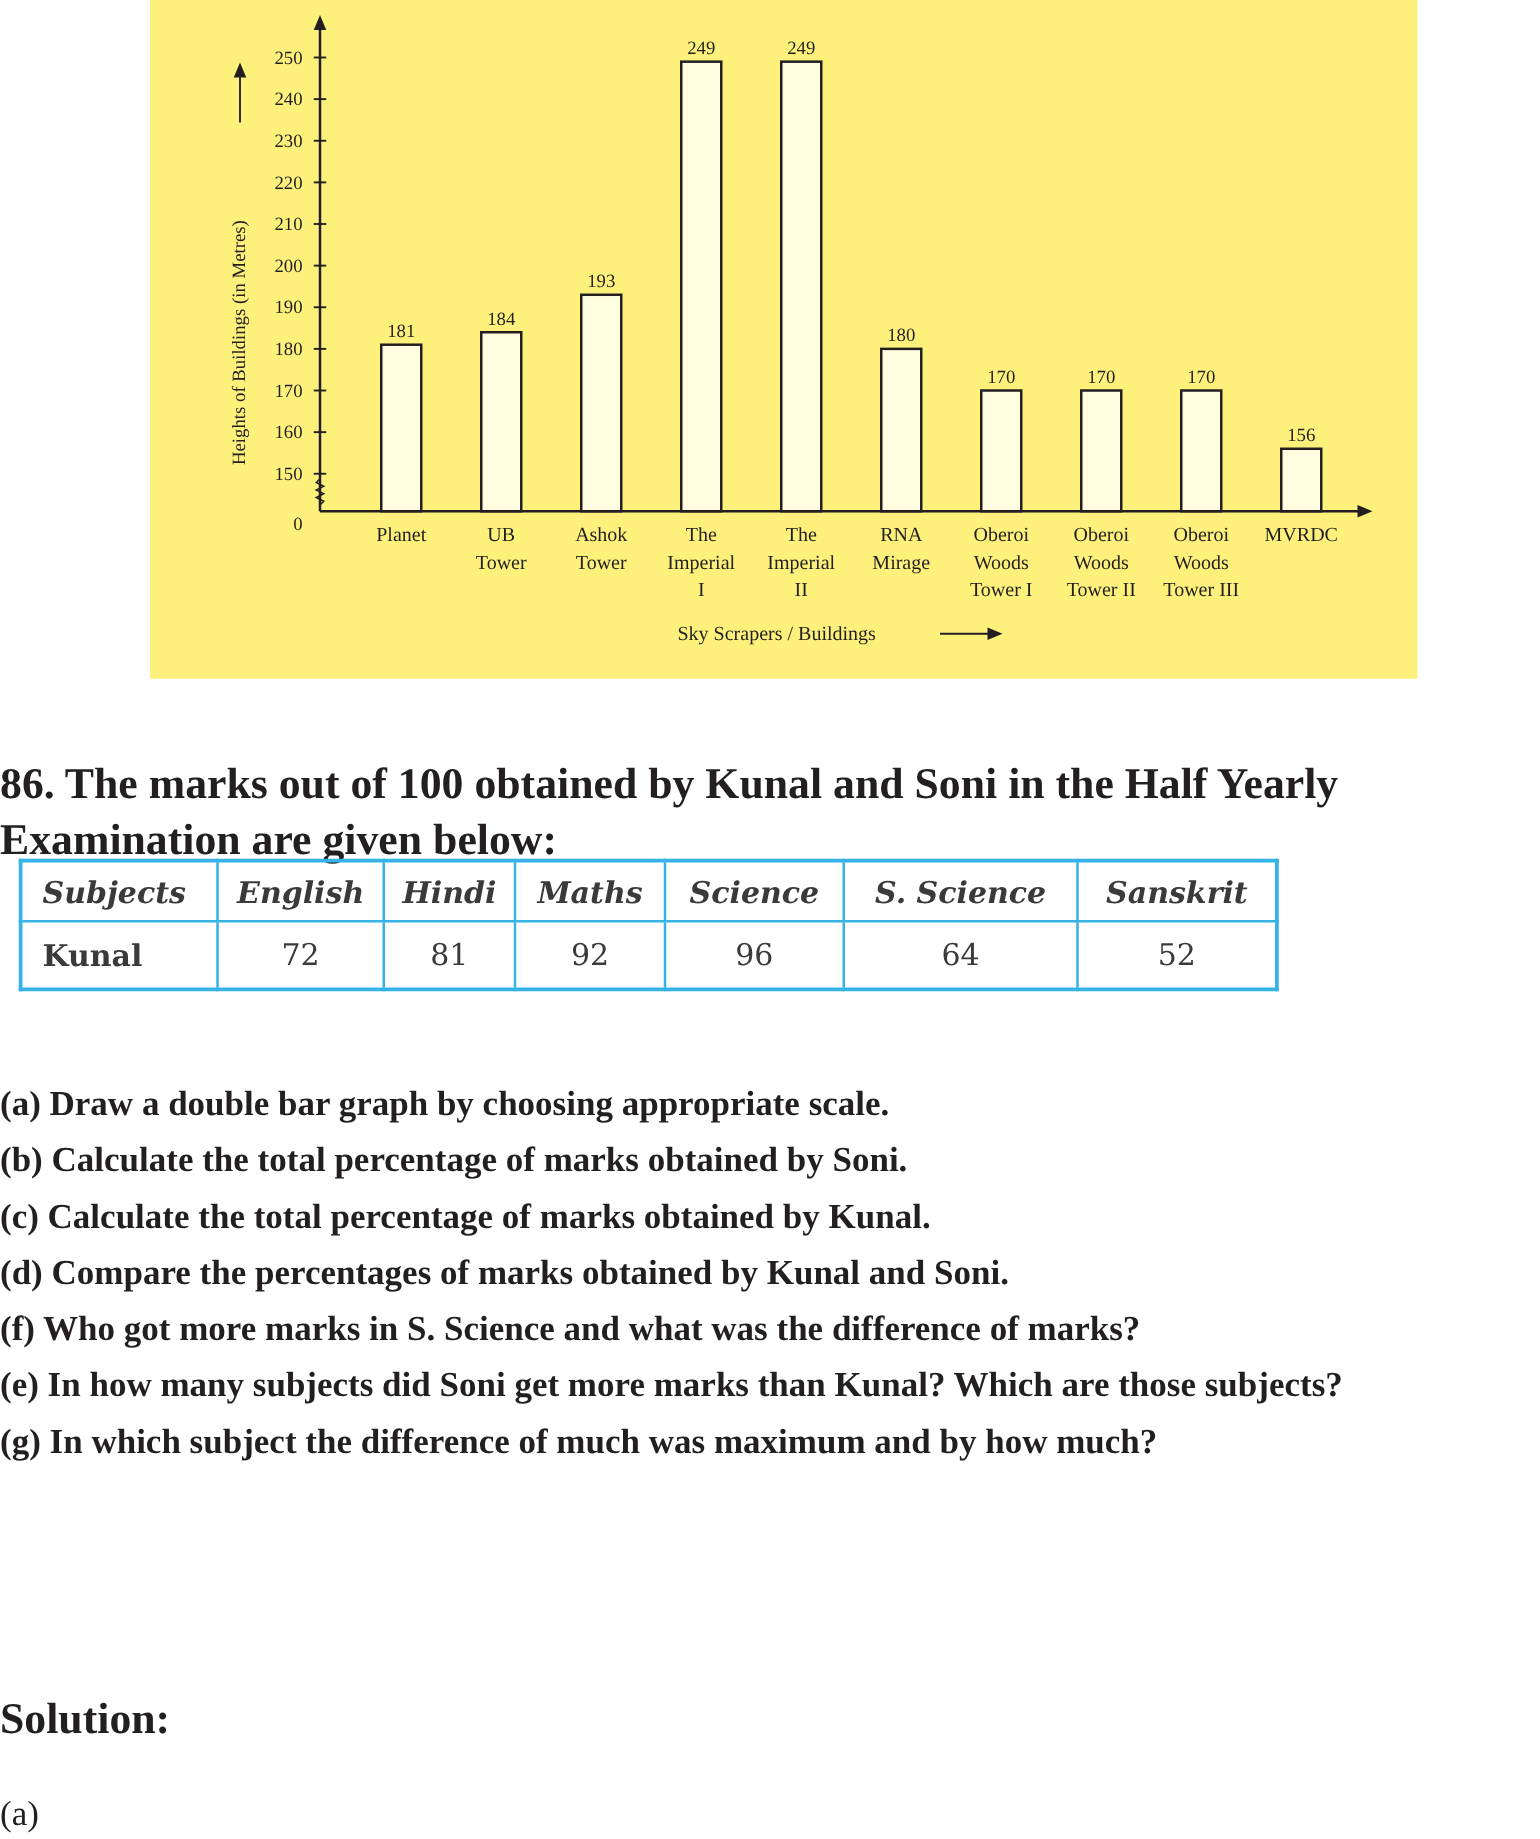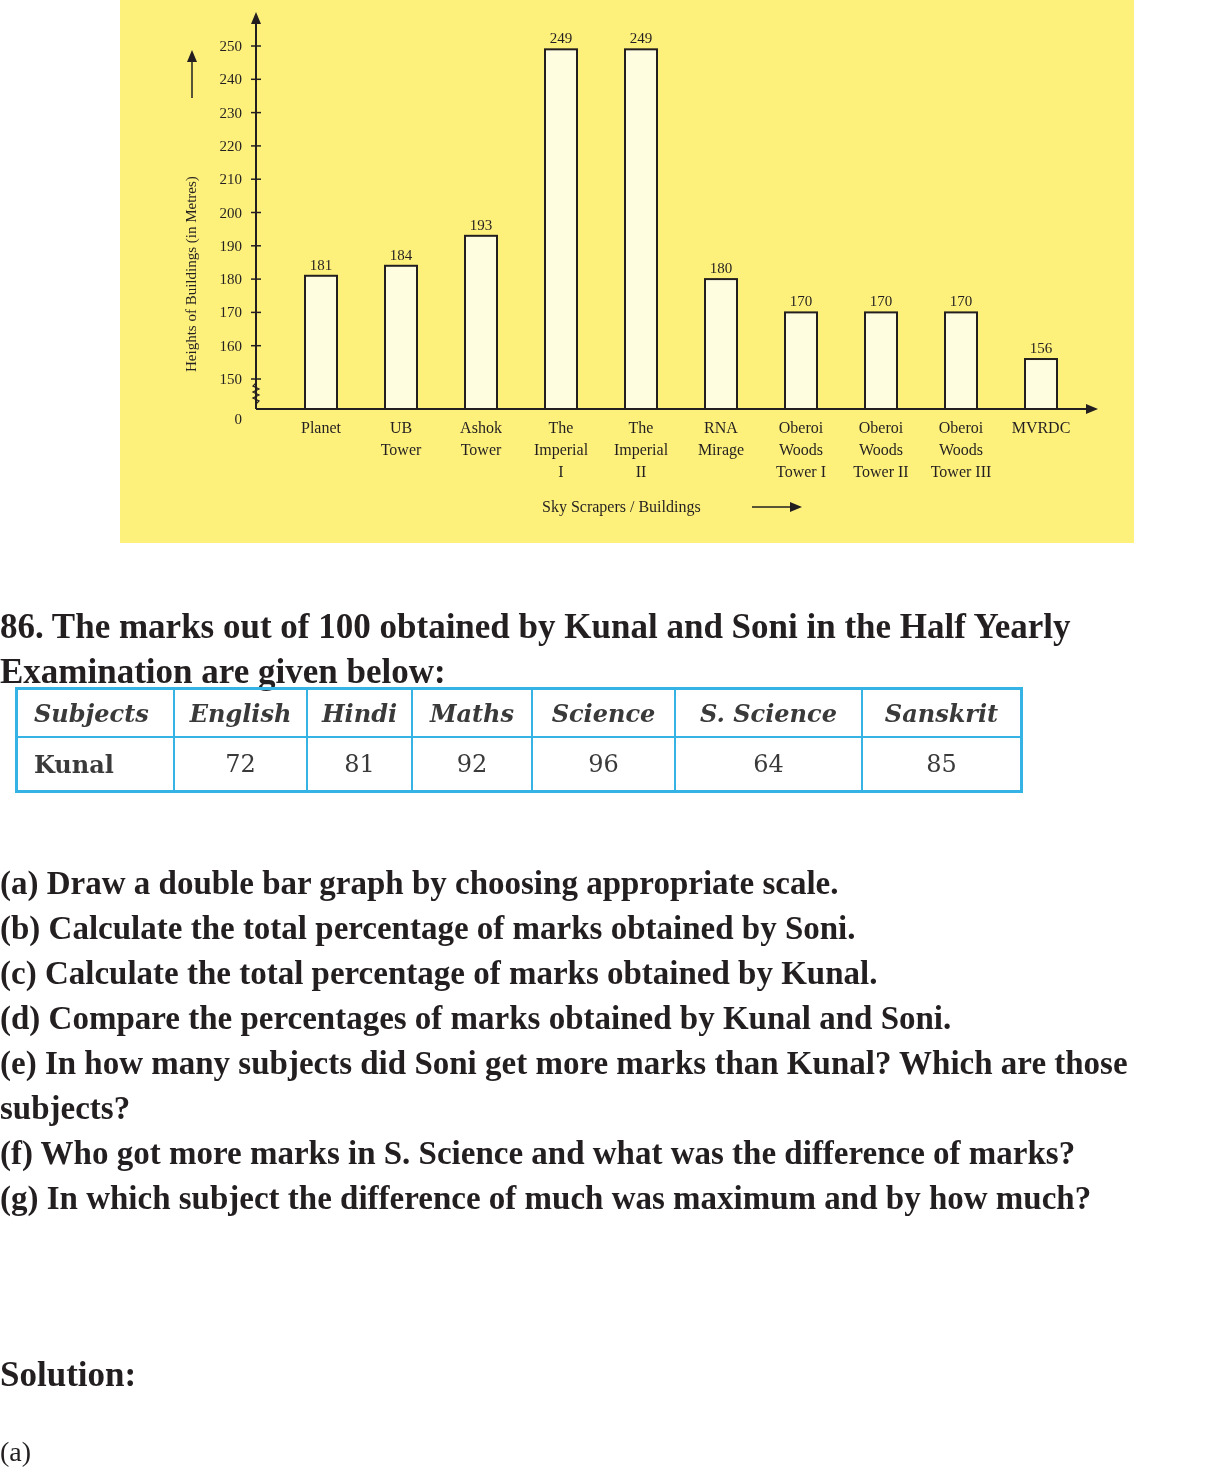--- a/index.html
+++ b/index.html
@@ -6,21 +6,21 @@
   body{width:1232px;height:1471px;position:relative;overflow:hidden;font-family:"Liberation Serif","DejaVu Serif",serif;color:#231f20;}
   .chart-panel{position:absolute;left:120px;top:0;width:1014px;height:543px;background:#fdf17c;}
   .chart-panel svg{position:absolute;left:0;top:0;}
   .svgtxt{font-family:"Liberation Serif","DejaVu Serif",serif;fill:#231f20;}
   .question{position:absolute;left:0;top:604px;width:1232px;font-weight:bold;font-size:35px;line-height:45px;}
   .marks-table{position:absolute;left:15px;top:687px;border-collapse:collapse;border:3px solid #34b3e4;}
   .marks-table td,.marks-table th{border:2px solid #34b3e4;height:52px;padding:0;font-family:"DejaVu Serif","Liberation Serif",serif;font-size:24px;color:#3a3a3a;}
   .marks-table th{font-weight:bold;height:46px;text-align:center;font-style:italic;}
   .marks-table th.rowhead,.marks-table td.rowhead{text-align:left;padding-left:16px;font-weight:bold;}
   .marks-table td{text-align:center;font-weight:normal;}
-  .parts{position:absolute;left:0;top:861px;width:1232px;font-weight:bold;font-size:33px;line-height:45px;}
+  .parts{position:absolute;left:0;top:861px;width:1232px;font-weight:bold;font-size:28px;line-height:45px;}
   .parts div{margin:0;}
   .solution{position:absolute;left:0;top:1352px;font-weight:bold;font-size:35px;line-height:45px;}
   .sol-a{position:absolute;left:0;top:1434px;font-size:28px;line-height:36px;}
 </style>
 </head>
 <body>
 
 <div class="chart-panel">
   <svg id="chart-svg" width="1014" height="543">
       <line x1="136" y1="409" x2="136" y2="22" stroke="#231f20" stroke-width="2"></line>
@@ -126,29 +126,29 @@
     <th style="width:185px">S. Science</th>
     <th style="width:157px">Sanskrit</th>
   </tr>
   <tr>
     <td class="rowhead">Kunal</td>
     <td>72</td>
     <td>81</td>
     <td>92</td>
     <td>96</td>
     <td>64</td>
-    <td>85</td>
+    <td>52</td>
   </tr>
 </tbody>
   </table>
 
 <div class="parts">
   <div>(a) Draw a double bar graph by choosing appropriate scale.</div>
   <div>(b) Calculate the total percentage of marks obtained by Soni.</div>
   <div>(c) Calculate the total percentage of marks obtained by Kunal.</div>
   <div>(d) Compare the percentages of marks obtained by Kunal and Soni.</div>
+  <div>(f) Who got more marks in S. Science and what was the difference of marks?</div>
   <div>(e) In how many subjects did Soni get more marks than Kunal? Which are those subjects?</div>
-  <div>(f) Who got more marks in S. Science and what was the difference of marks?</div>
   <div>(g) In which subject the difference of much was maximum and by how much?</div>
 </div>
 
 <div class="solution">Solution:</div>
 <div class="sol-a">(a)</div>
 
 </body></html>

